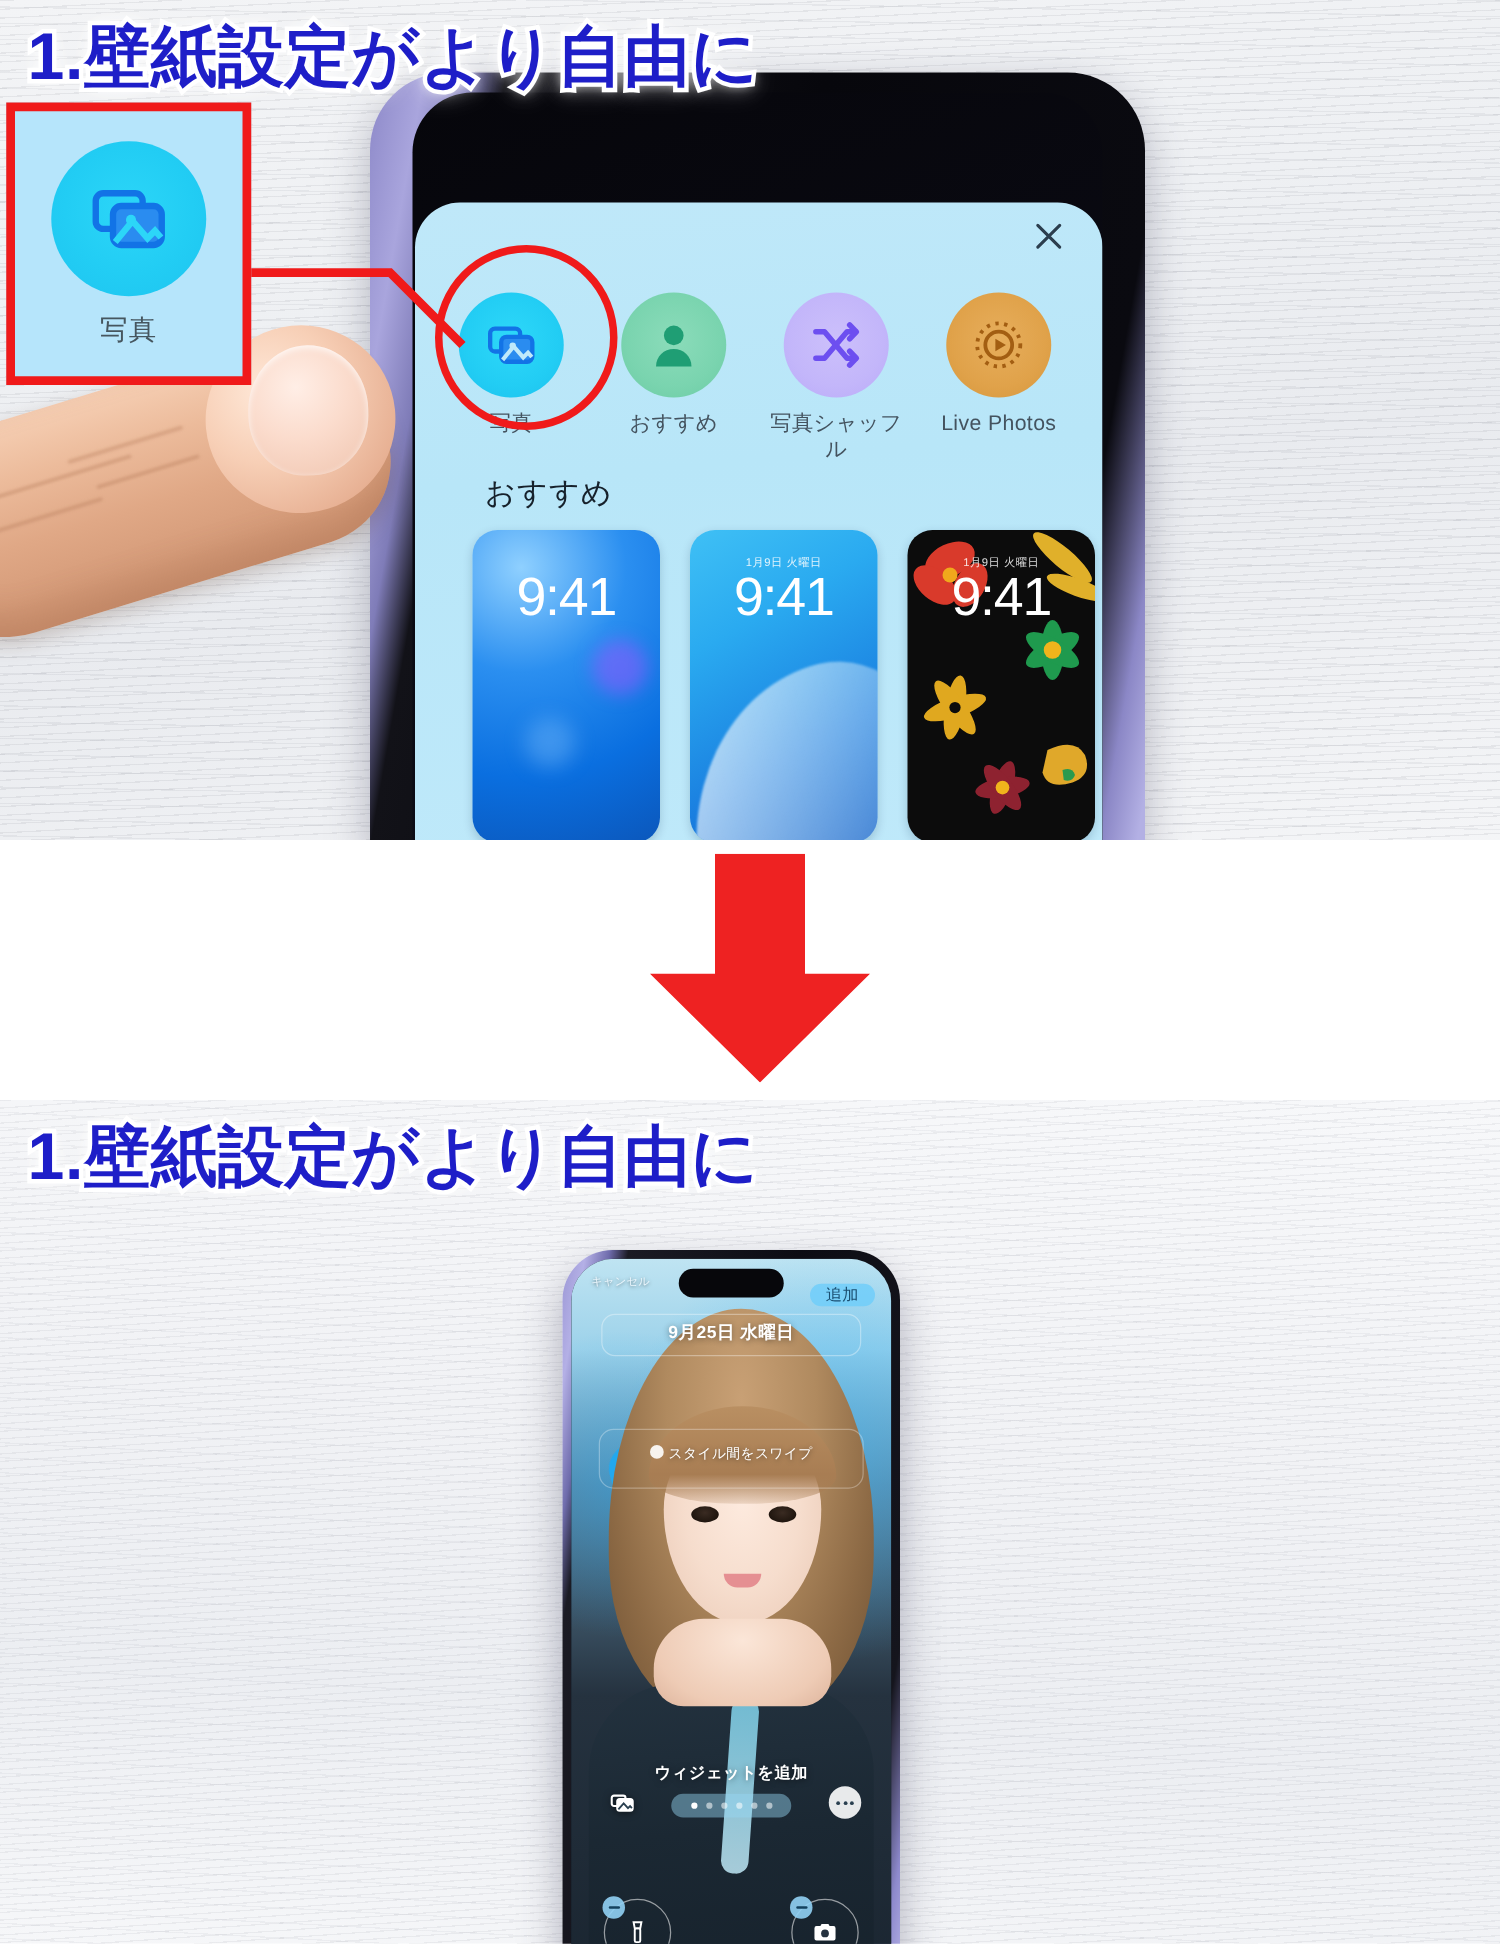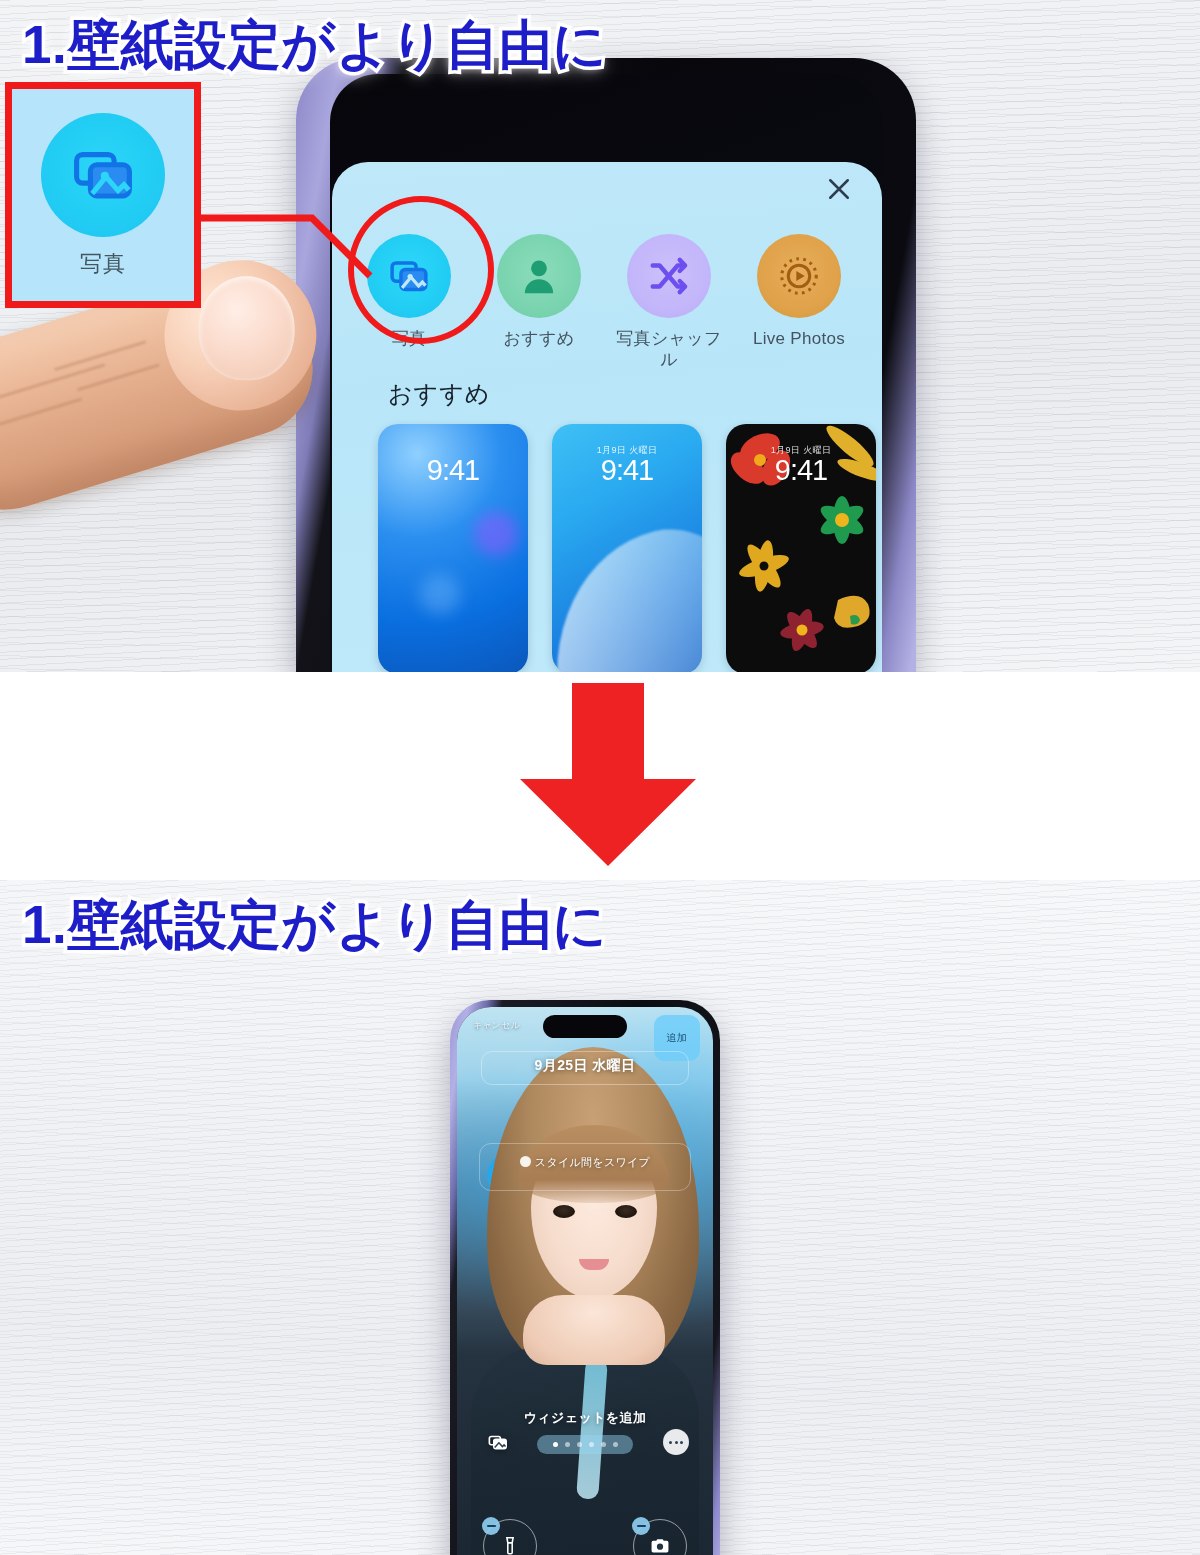--- a/index.html
+++ b/index.html
@@ -117,21 +117,21 @@
     width:150px; height:250px; flex:0 0 150px;
     border-radius:20px; position:relative; overflow:hidden;
     box-shadow:0 3px 8px rgba(0,40,70,.18);
   }
   .thumb .t-date {
     position:absolute; left:0; right:0; top:20px; text-align:center;
     font-size:9px; color:rgba(255,255,255,.85); letter-spacing:.4px;
   }
   .thumb .t-time {
     position:absolute; left:0; right:0; top:30px; text-align:center;
-    font-size:29px; color:#fff; font-weight:300; letter-spacing:-1px;
+    font-size:43px; color:#fff; font-weight:300; letter-spacing:-1px;
   }
   #thumb-1 { background:radial-gradient(circle at 26% 12%, #8fd0ff 0%, #2b8ff0 34%, #0a6fe0 68%, #0b57bb 100%); }
   #thumb-1 .blob-a { position:absolute; width:44px; height:44px; border-radius:50%;
         background:rgba(145,90,255,.55); filter:blur(7px); left:96px; top:88px; }
   #thumb-1 .blob-b { position:absolute; width:40px; height:40px; border-radius:50%;
         background:rgba(140,200,255,.35); filter:blur(8px); left:42px; top:150px; }
   #thumb-2 { background:linear-gradient(150deg,#3fc0f5 0%,#2aaaf0 30%,#1a7fe0 68%,#0c5fc8 100%); }
   #thumb-2 .wave { position:absolute; left:-10px; bottom:-40px; width:150%; height:180px;
         background:linear-gradient(120deg, rgba(255,255,255,.75), rgba(255,255,255,.05));
         border-radius:60% 40% 0 0 / 90% 70% 0 0; transform:rotate(-14deg); filter:blur(1px);}
@@ -277,24 +277,24 @@
   #lp-dyn-island {
     position:absolute; left:50%; top:8px; transform:translateX(-50%);
     width:84px; height:23px; border-radius:14px; background:#07070b;
   }
   #btn-cancel {
     position:absolute; left:16px; top:12px;
     font-size:9px; color:#eaf6fd; letter-spacing:.2px;
     text-shadow:0 1px 3px rgba(0,0,0,.5);
   }
   #btn-add {
-    position:absolute; right:13px; top:8px;
-    padding:16px 13px; border-radius:11px;
+    position:absolute; right:13px; top:20px;
+    padding:0 13px; border-radius:11px;
     background:rgba(110,205,250,.82);
-    font-size:10px; color:#1a4e70; letter-spacing:.2px;
+    font-size:13px; color:#1a4e70; letter-spacing:.2px;
   }
   #lp-widget-top {
     position:absolute; left:24px; right:24px; top:44px; height:34px;
     border:1px solid rgba(255,255,255,.35); border-radius:11px;
   }
   #lp-date {
     position:absolute; left:0; right:0; top:50px; text-align:center;
     font-size:14px; font-weight:bold; color:#fff; letter-spacing:.4px;
     text-shadow:0 1px 5px rgba(0,0,0,.45);
   }

